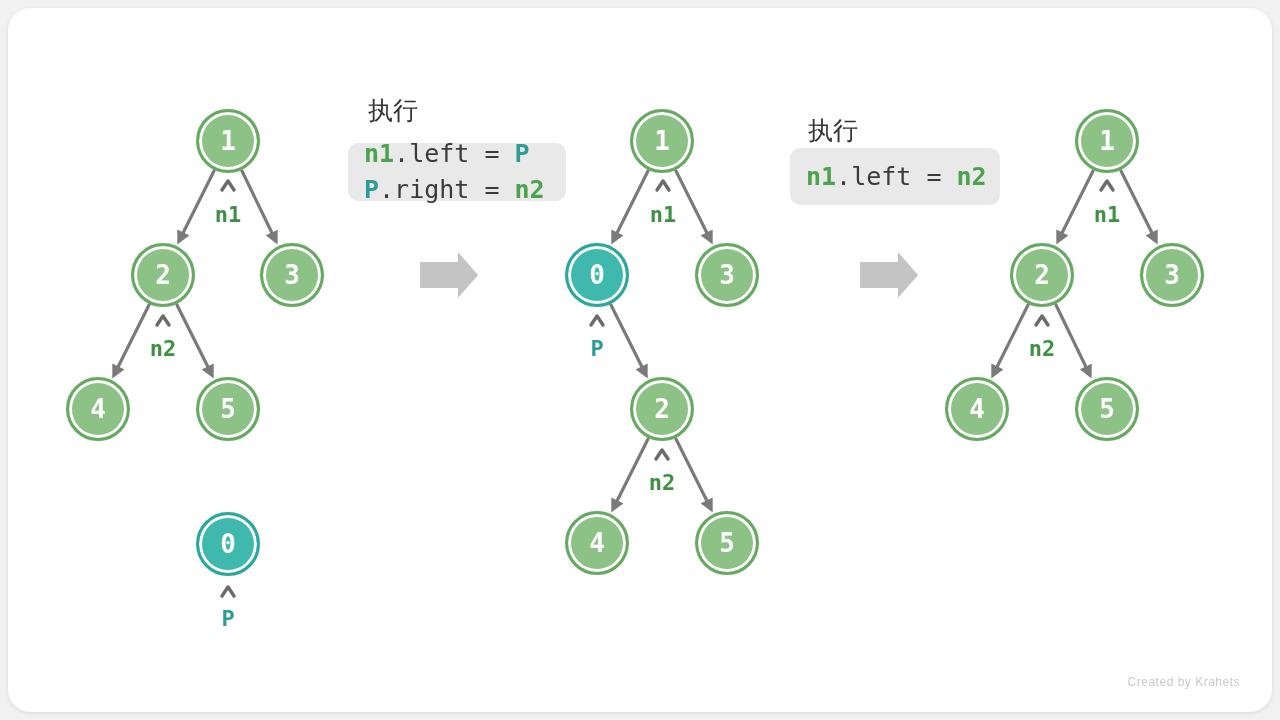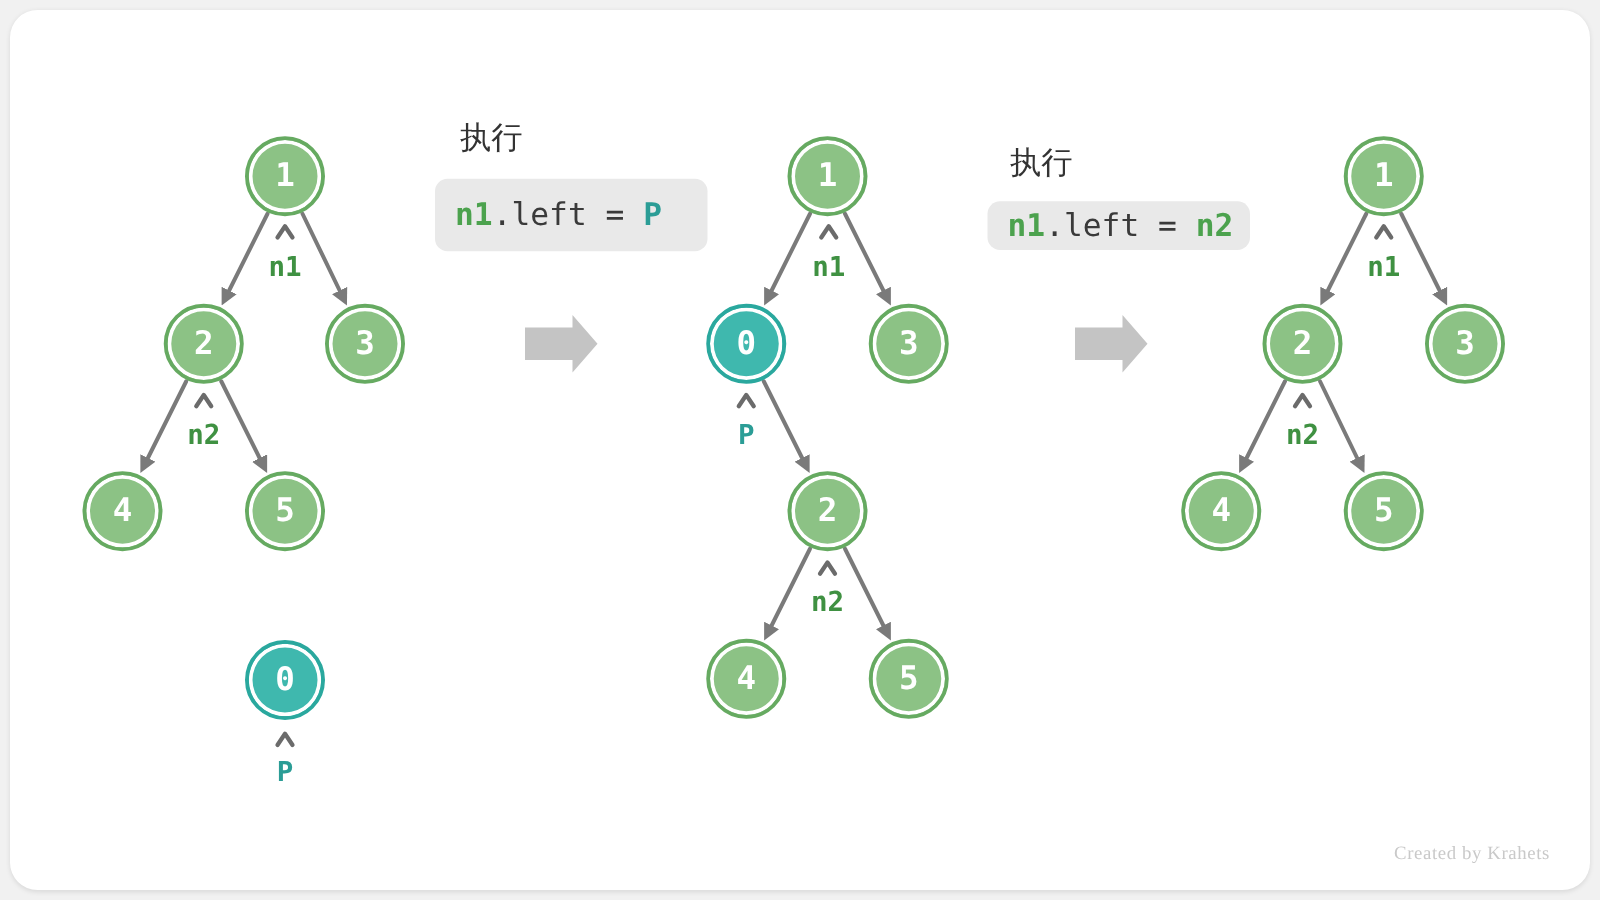--- a/index.html
+++ b/index.html
@@ -39,22 +39,22 @@
     padding:0 16px;
     font-family:"DejaVu Sans Mono","Liberation Mono",monospace;
     font-size:25px; color:#3a3a3a;
   }
   .code-line { line-height:36px; }
   .code-line span { white-space:pre; }
   .kw-green { color:#4CA24E; font-weight:bold; }
   .kw-teal  { color:#2B9D96; font-weight:bold; }
   .watermark {
     position:absolute; right:40px; top:675px;
-    font-family:Liberation Serif, serif;
-    font-size:15px; letter-spacing:0.5px; color:#c9c9c9;
+    font-family:Liberation Sans, sans-serif;
+    font-size:12px; letter-spacing:0.5px; color:#c9c9c9;
   }
 </style>
 </head>
 <body>
 
 <div class="canvas">
   <div class="card"></div>
 
   <svg class="overlay" width="1280" height="720">
     <defs>
@@ -160,23 +160,26 @@
       <span>5</span>
     </div>
   <div class="ptr green" style="left:1107px;top:202px">n1</div>
   <div class="ptr green" style="left:1042px;top:336px">n2</div>
 
   <div class="exec-label" style="left:368px;top:95px">执行</div>
   <div class="code-box" style="left:348px;top:143px;width:218px;height:58px">
     <div class="code-line">
       <span class="kw-green">n1</span><span>.left = </span><span class="kw-teal">P</span>
     </div>
+    <div class="code-line">
+      <span class="kw-teal">P</span><span>.right = </span><span class="kw-green">n2</span>
+    </div>
   </div>
 
   <div class="exec-label" style="left:808px;top:115px">执行</div>
-  <div class="code-box" style="left:790px;top:161px;width:210px;height:39px">
+  <div class="code-box" style="left:790px;top:148px;width:210px;height:57px">
     <div class="code-line">
       <span class="kw-green">n1</span><span>.left = </span><span class="kw-green">n2</span>
     </div>
   </div>
 
   <div class="watermark">Created by Krahets</div>
 </div>
 
 </body></html>

